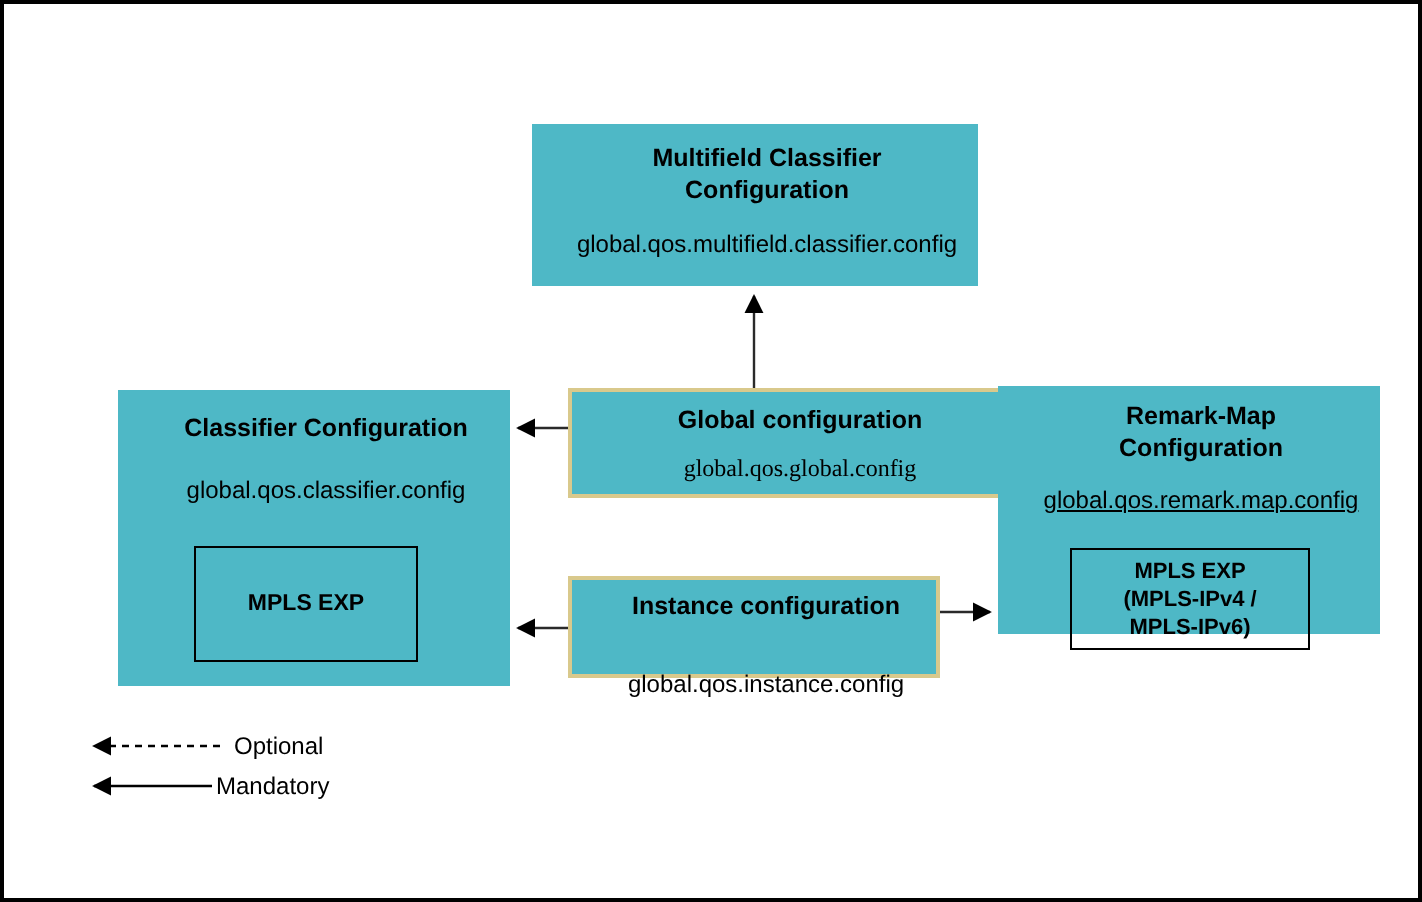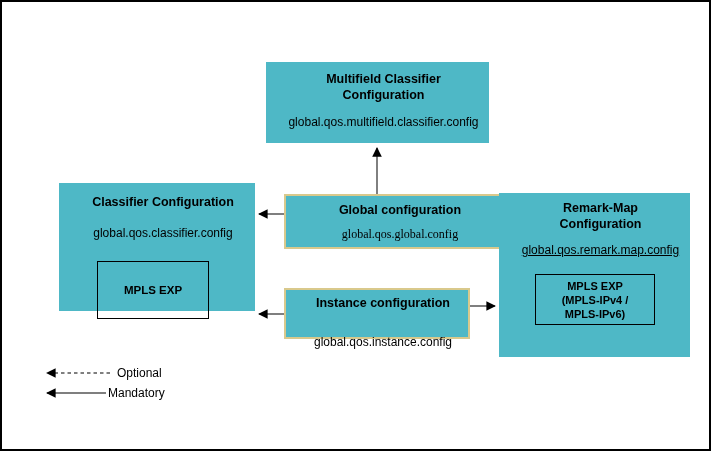--- a/index.html
+++ b/index.html
@@ -47,33 +47,33 @@
     font-size:11.5px;
     line-height:14px;
     text-align:center;
     white-space:pre-line;
   }
   
   #box-multifield{left:264px;top:60px;width:223px;height:81px;}
   #box-multifield .title{margin:9px auto 0;width:185px;}
   #box-multifield .path{margin-top:12px;}
   
-  #box-classifier{left:57px;top:181px;width:196px;height:128px;}
+  #box-classifier{left:57px;top:193px;width:196px;height:148px;}
   #box-classifier .title{margin-top:11px;}
   #box-classifier .path{margin-top:16px;}
   #box-classifier .inner-box{left:38px;top:78px;width:112px;height:58px;}
   
   #box-global{left:282px;top:192px;width:220px;height:55px;}
   #box-global .title{margin-top:6px;}
   #box-global .path{margin-top:9px;font-family:Liberation Serif, serif;}
   #box-instance{left:282px;top:286px;width:186px;height:51px;}
   #box-instance .title{margin-top:5px;}
   #box-instance .path{margin-top:24px;}
   
-  #box-remark{left:497px;top:191px;width:191px;height:164px;}
+  #box-remark{left:497px;top:191px;width:191px;height:124px;}
   #box-remark .title{margin:7px auto 0;width:150px;}
   #box-remark .path{margin-top:11px;text-decoration:underline;}
   #box-remark .inner-box{left:36px;top:81px;width:120px;height:51px;font-size:11px;}
   
   .legend-label{
     position:absolute;
     font-size:12px;
     line-height:14px;
   }
   #legend-optional-label{left:115px;top:364px;}

